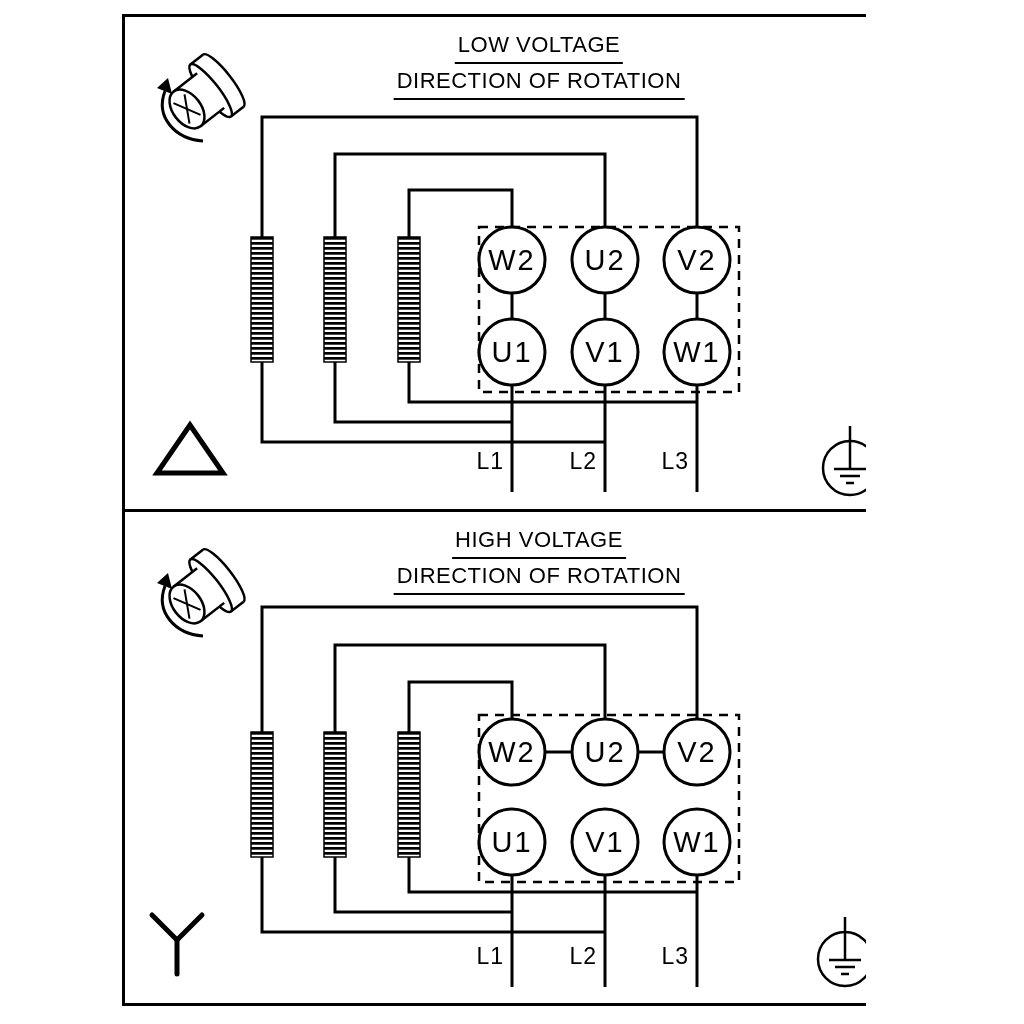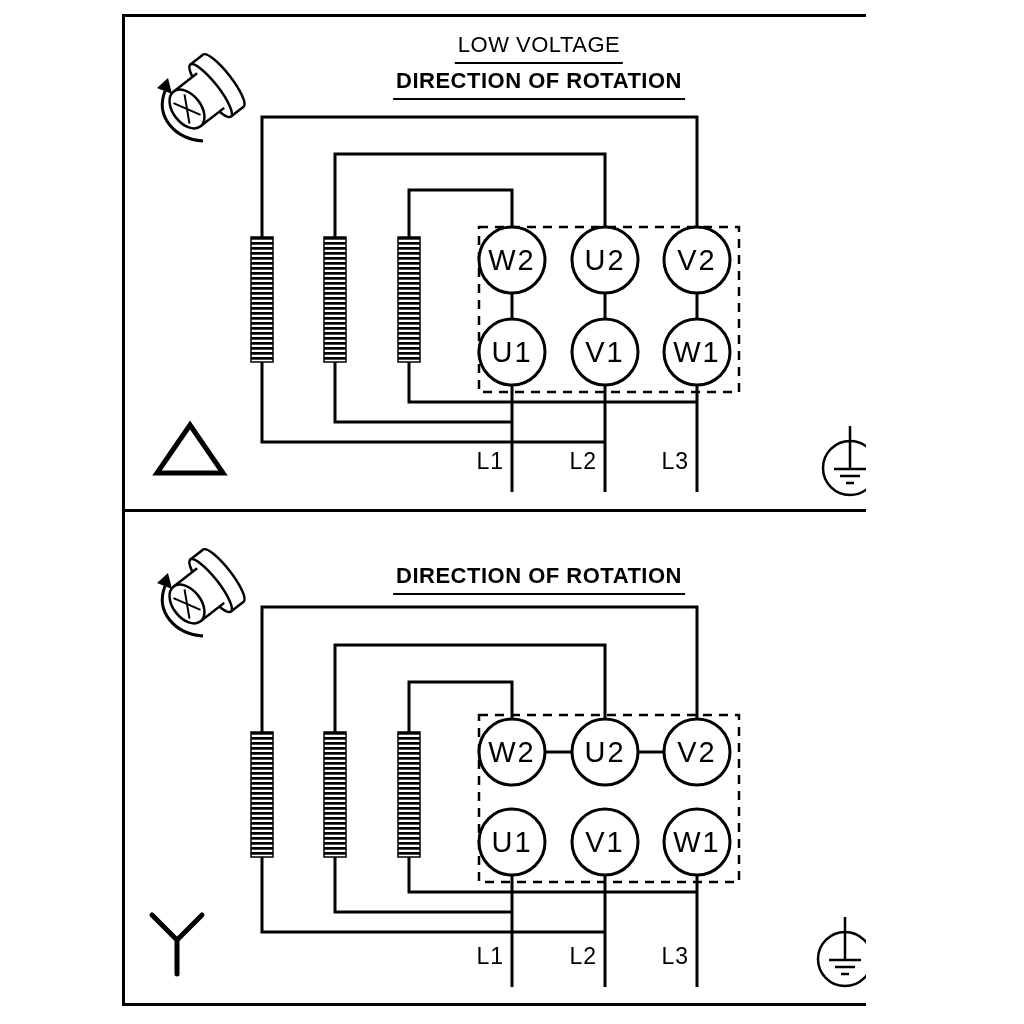--- a/index.html
+++ b/index.html
@@ -25,21 +25,21 @@
   .panel { position: absolute; left: 0; width: 774px; height: 492px; }
   .panel.top { top: 0; }
   .panel.bottom { top: 495px; }
   .panel-title, .panel-subtitle {
     position: absolute; left: 414px; transform: translateX(-50%);
     font-size: 22px; letter-spacing: 0.5px; white-space: nowrap;
     border-bottom: 2px solid #000; padding: 0 3px 4px 3px;
     background: transparent; z-index: 2;
   }
   .panel-title { top: 15px; }
-  .panel-subtitle { top: 51px; font-weight: bold; }
+  .panel-subtitle { top: 51px; }
   svg.diagram { position: absolute; left: 0; top: 0; }
   svg text { font-family: "Liberation Sans", sans-serif; fill: #000; }
   .term-label { font-size: 29px; letter-spacing: 2px; }
   .line-label { font-size: 23px; letter-spacing: 1px; }
 </style>
 </head>
 <body>
 
 <div class="canvas">
   <div class="frame">
@@ -129,20 +129,21 @@
           <line x1="0" y1="-43" x2="0" y2="0"></line>
           <circle cx="0" cy="-1" r="27"></circle>
           <line x1="-16" y1="0" x2="16" y2="0"></line>
           <line x1="-10" y1="7" x2="10" y2="7"></line>
           <line x1="-4" y1="14" x2="4" y2="14"></line>
         </g>
       </svg>
     </div>
 
     <div class="panel bottom">
+      <div class="panel-title">HIGH VOLTAGE</div>
       <div class="panel-subtitle">DIRECTION OF ROTATION</div>
 
       <svg class="diagram" width="774" height="492" viewBox="0 0 774 492">
         <defs>
           <pattern id="hatchB" width="6" height="5" patternUnits="userSpaceOnUse">
             <rect width="6" height="5" fill="#ffffff"></rect>
             <rect width="6" height="2.7" fill="#000000"></rect>
           </pattern>
         </defs>
 

